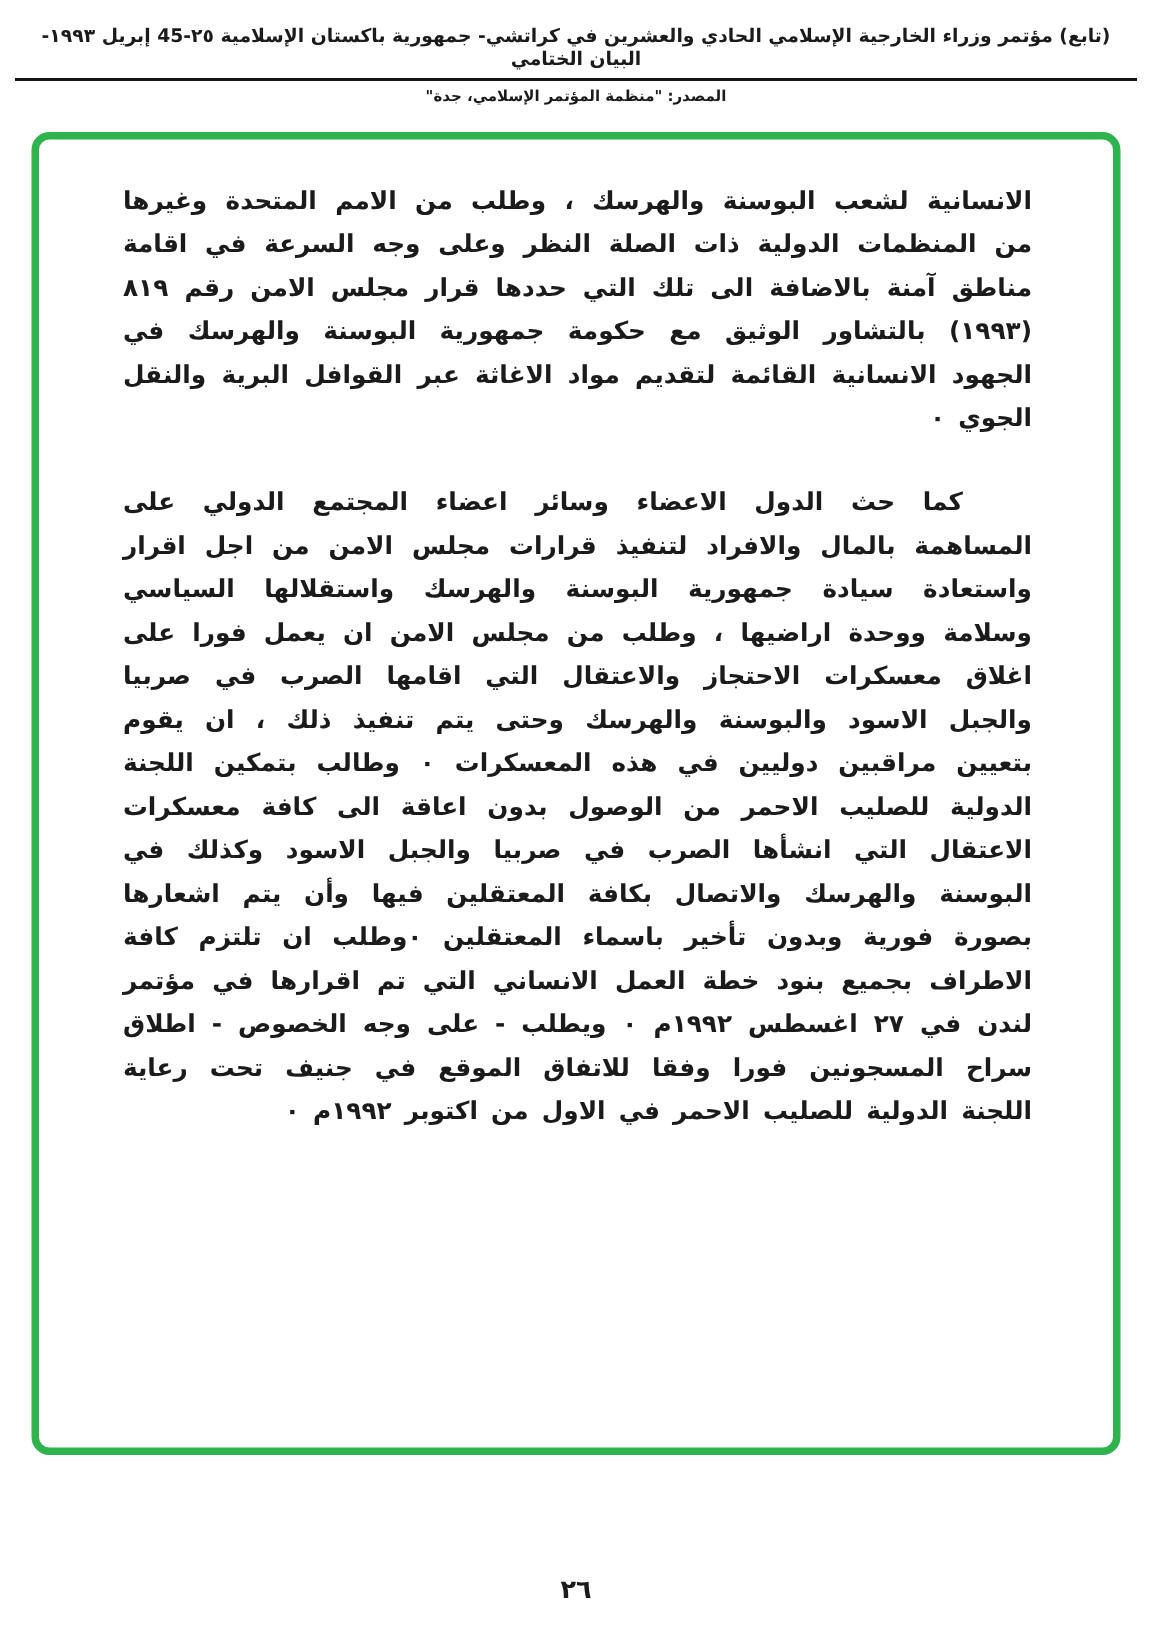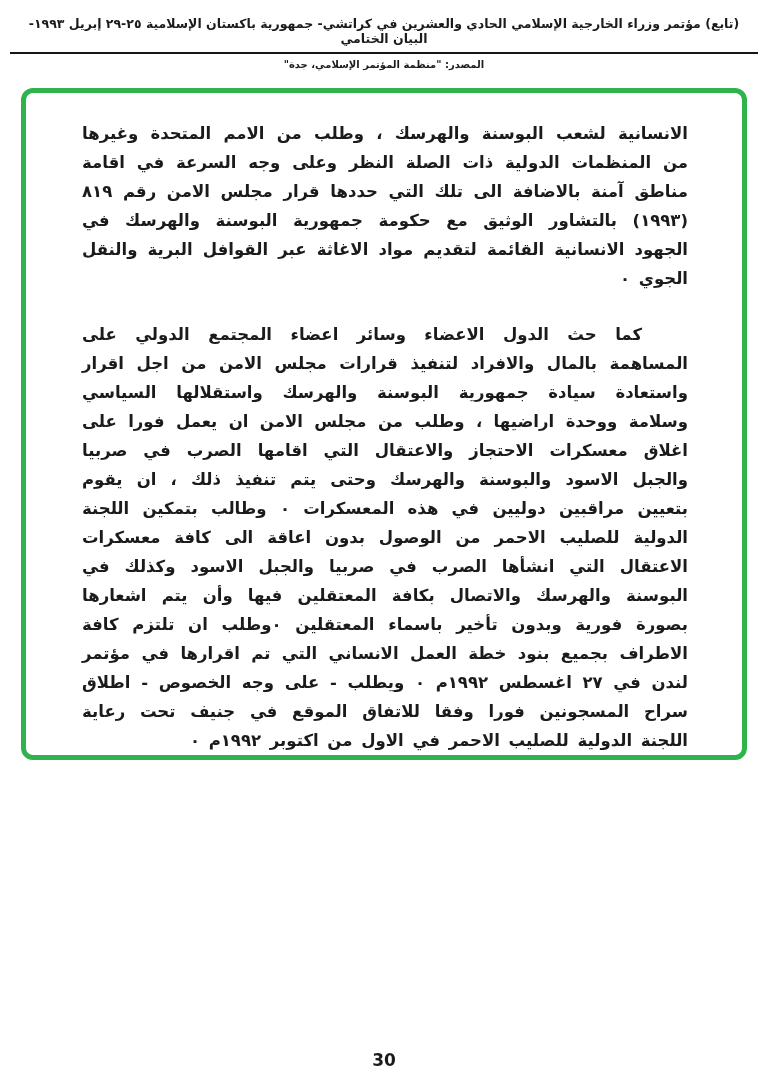--- a/index.html
+++ b/index.html
@@ -14,21 +14,21 @@
 
   
   .header { position:absolute; top:16px; left:0; right:0; text-align:center; direction:rtl; }
   .header-title { display:block; font-size:12.5px; font-weight:bold; padding:0 12px; letter-spacing:0; }
   .header-divider { height:0; border-top:2px solid #151515; margin:6px 10px 5px 10px; }
   .header-source { display:block; font-size:10px; font-weight:bold; }
 
   
   .frame {
     position:absolute; top:88px; left:21px;
-    width:726px; height:672px;
+    width:726px; height:882px;
     border:5px solid var(--green);
     border-radius:12px;
     background:#fff;
   }
 
   
   .text-block { padding:26px 54px 0 56px; direction:rtl; }
   p.doc {
     margin:0 0 27px 0;
     font-size:16.5px;
@@ -44,25 +44,25 @@
   
   .page-number {
     position:absolute; top:1050px; left:0; right:0;
     text-align:center; font-size:17px; font-weight:bold;
   }
 </style>
 </head>
 <body>
 
 <div class="header">
-  <span class="header-title">(تابع) مؤتمر وزراء الخارجية الإسلامي الحادي والعشرين في كراتشي- جمهورية باكستان الإسلامية ٢٥-٢٩ إبريل ١٩٩٣- البيان الختامي</span>
+  <span class="header-title">(تابع) مؤتمر وزراء الخارجية الإسلامي الحادي والعشرين في كراتشي- جمهورية باكستان الإسلامية ٢٥-45 إبريل ١٩٩٣- البيان الختامي</span>
   <div class="header-divider"></div>
   <span class="header-source">المصدر: "منظمة المؤتمر الإسلامي، جدة"</span>
 </div>
 
 <div class="frame">
   <div class="text-block">
     <p class="doc">الانسانية لشعب البوسنة والهرسك ، وطلب من الامم المتحدة وغيرها من المنظمات الدولية ذات الصلة النظر وعلى وجه السرعة في اقامة مناطق آمنة بالاضافة الى تلك التي حددها قرار مجلس الامن رقم ٨١٩ (١٩٩٣) بالتشاور الوثيق مع حكومة جمهورية البوسنة والهرسك في الجهود الانسانية القائمة لتقديم مواد الاغاثة عبر القوافل البرية والنقل الجوي ٠</p>
     <p class="doc indent">كما حث الدول الاعضاء وسائر اعضاء المجتمع الدولي على المساهمة بالمال والافراد لتنفيذ قرارات مجلس الامن من اجل اقرار واستعادة سيادة جمهورية البوسنة والهرسك واستقلالها السياسي وسلامة ووحدة اراضيها ، وطلب من مجلس الامن ان يعمل فورا على اغلاق معسكرات الاحتجاز والاعتقال التي اقامها الصرب في صربيا والجبل الاسود والبوسنة والهرسك وحتى يتم تنفيذ ذلك ، ان يقوم بتعيين مراقبين دوليين في هذه المعسكرات ٠ وطالب بتمكين اللجنة الدولية للصليب الاحمر من الوصول بدون اعاقة الى كافة معسكرات الاعتقال التي انشأها الصرب في صربيا والجبل الاسود وكذلك في البوسنة والهرسك والاتصال بكافة المعتقلين فيها وأن يتم اشعارها بصورة فورية وبدون تأخير باسماء المعتقلين ٠وطلب ان تلتزم كافة الاطراف بجميع بنود خطة العمل الانساني التي تم اقرارها في مؤتمر لندن في ٢٧ اغسطس ١٩٩٢م ٠ ويطلب - على وجه الخصوص - اطلاق سراح المسجونين فورا وفقا للاتفاق الموقع في جنيف تحت رعاية اللجنة الدولية للصليب الاحمر في الاول من اكتوبر ١٩٩٢م ٠</p>
   </div>
 </div>
 
-<div class="page-number">30</div>
+<div class="page-number">٢٦</div>
 
 </body></html>

